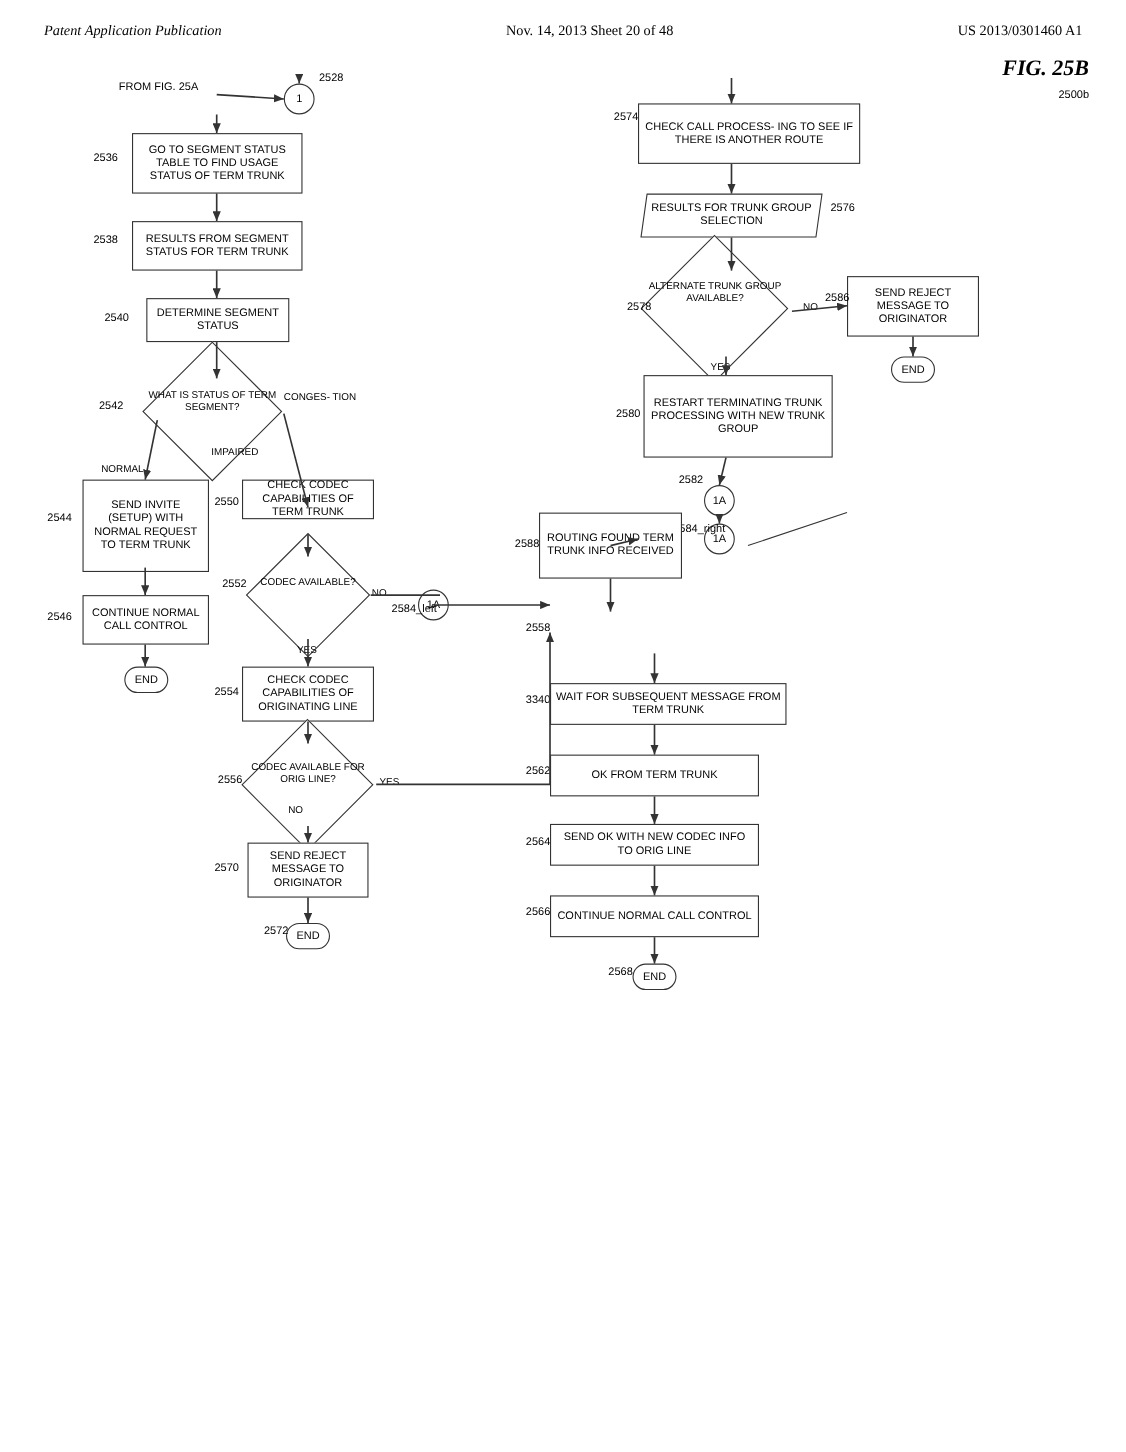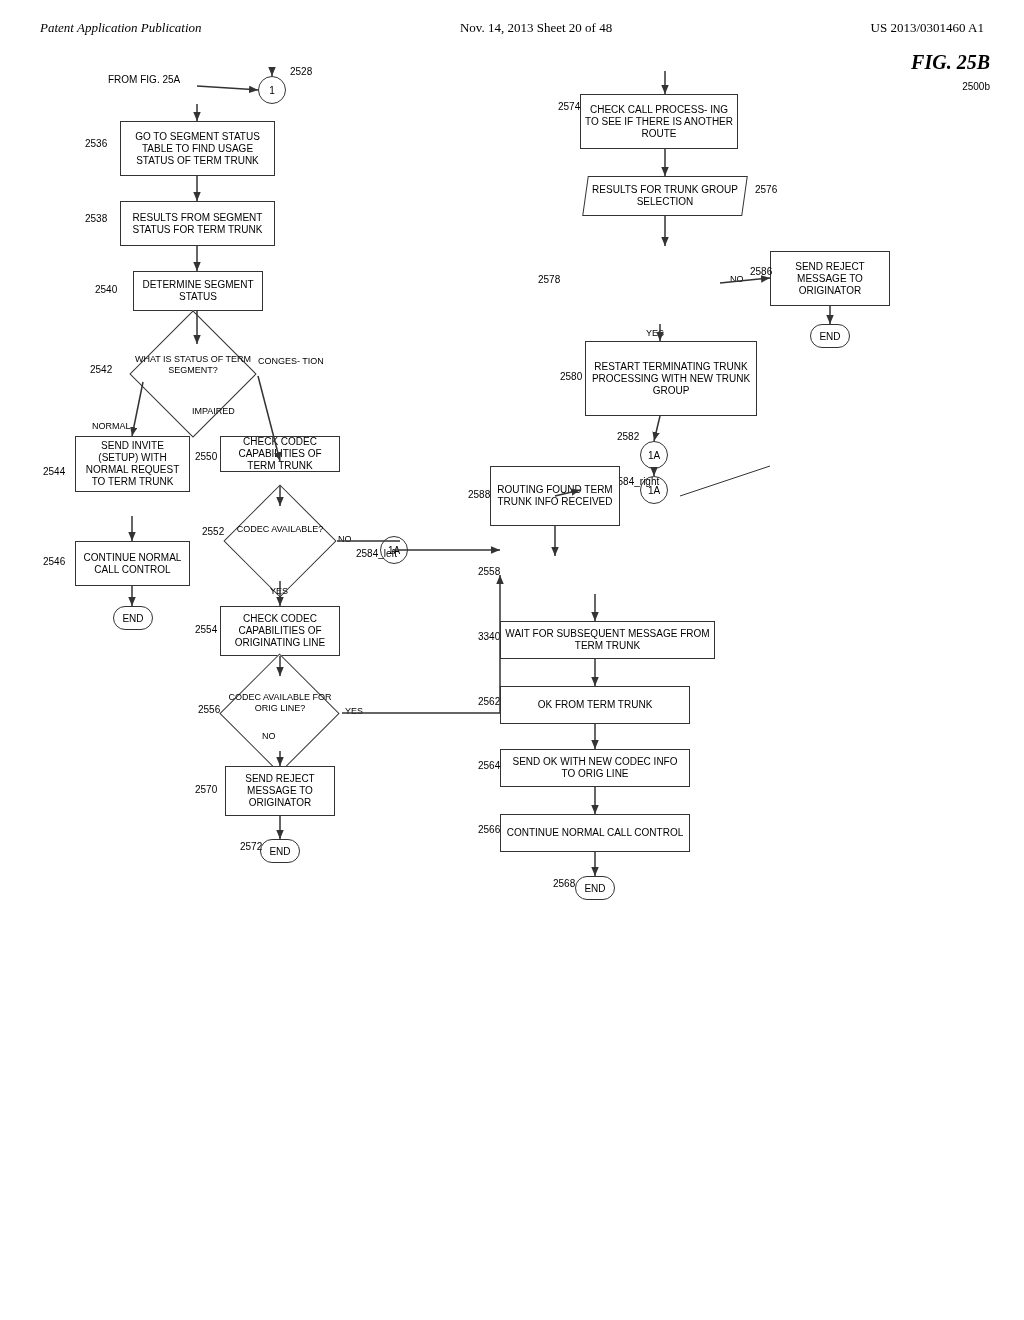--- a/index.html
+++ b/index.html
@@ -170,21 +170,21 @@
     </div>
     <div class="label" style="top:318px;left:50px;">2542</div>
 
     <div class="label" style="top:375px;left:52px;font-size:9px;">NORMAL</div>
 
     <div class="label" style="top:310px;left:218px;font-size:9px;">CONGES-
 TION</div>
 
     <div class="label" style="top:360px;left:152px;font-size:9px;">IMPAIRED</div>
 
-    <div class="box box-rect" style="width:115px;height:56px;top:390px;left:35px;">
+    <div class="box box-rect" style="width:115px;height:84px;top:390px;left:35px;">
       <span>SEND INVITE
 (SETUP) WITH
 NORMAL
 REQUEST TO
 TERM TRUNK</span>
     </div>
     <div class="label" style="top:420px;left:3px;">2544</div>
 
     <div class="box box-rect" style="width:115px;height:45px;top:495px;left:35px;">
       <span>CONTINUE
@@ -243,34 +243,42 @@
 MESSAGE TO
 ORIGINATOR</span>
     </div>
     <div class="label" style="top:738px;left:155px;">2570</div>
 
     <div class="circle box-rounded" style="width:40px;height:24px;top:793px;left:220px;border-radius:12px;">
       <span>END</span>
     </div>
     <div class="label" style="top:795px;left:200px;">2572</div>
 
-    <div class="box box-rect" style="width:158px;height:55px;top:48px;left:540px;">
+    <div class="box box-rect" style="width:202px;height:55px;top:48px;left:540px;">
       <span>CHECK CALL PROCESS-
 ING TO SEE IF THERE IS
 ANOTHER ROUTE</span>
     </div>
     <div class="label" style="top:55px;left:518px;">2574</div>
 
     <div class="box box-rect" style="width:160px;height:40px;top:130px;left:545px;transform:skewX(-8deg);">
       <span style="transform:skewX(8deg);display:block;">RESULTS FOR TRUNK
 GROUP SELECTION</span>
     </div>
     <div class="label" style="top:138px;left:715px;">2576</div>
 
-    <div class="label" style="top:228px;left:498px;">2578</div>
+    <div class="diamond" style="width:140px;height:80px;top:195px;left:540px;">
+      <div class="diamond-inner" style="width:95px;height:95px;position:absolute;top:-8px;left:22px;"></div>
+      <div class="diamond-text" style="top:14px;font-size:9px;line-height:1.2;">
+        <span>ALTERNATE
+TRUNK GROUP
+AVAILABLE?</span>
+      </div>
+    </div>
+    <div class="label" style="top:228px;left:530px;">2578</div>
 
     <div class="label" style="top:228px;left:690px;font-size:9px;">NO</div>
 
     <div class="label" style="top:282px;left:606px;font-size:9px;">YES</div>
 
     <div class="box box-rect" style="width:120px;height:55px;top:205px;left:730px;">
       <span>SEND REJECT
 MESSAGE TO
 ORIGINATOR</span>
     </div>

